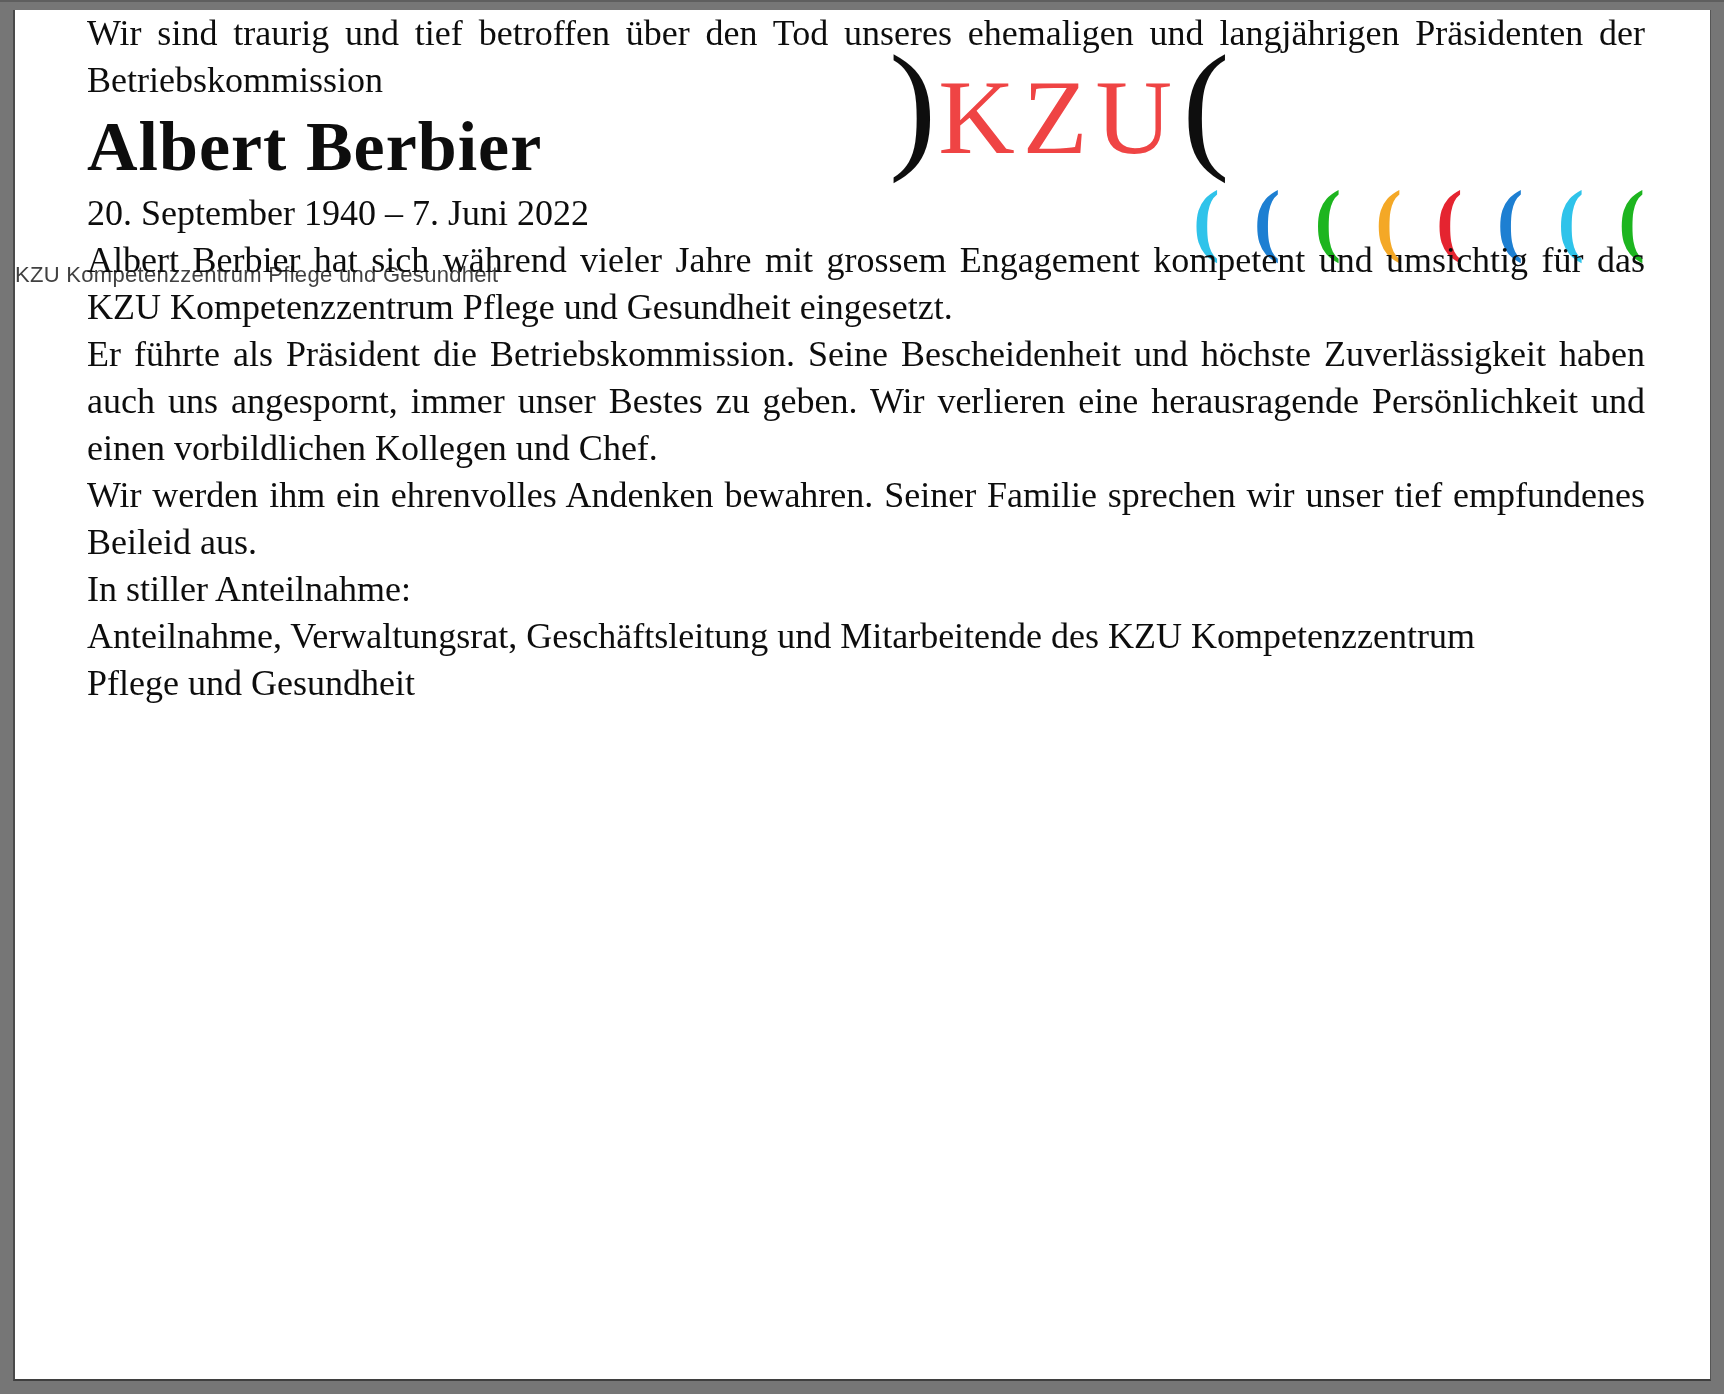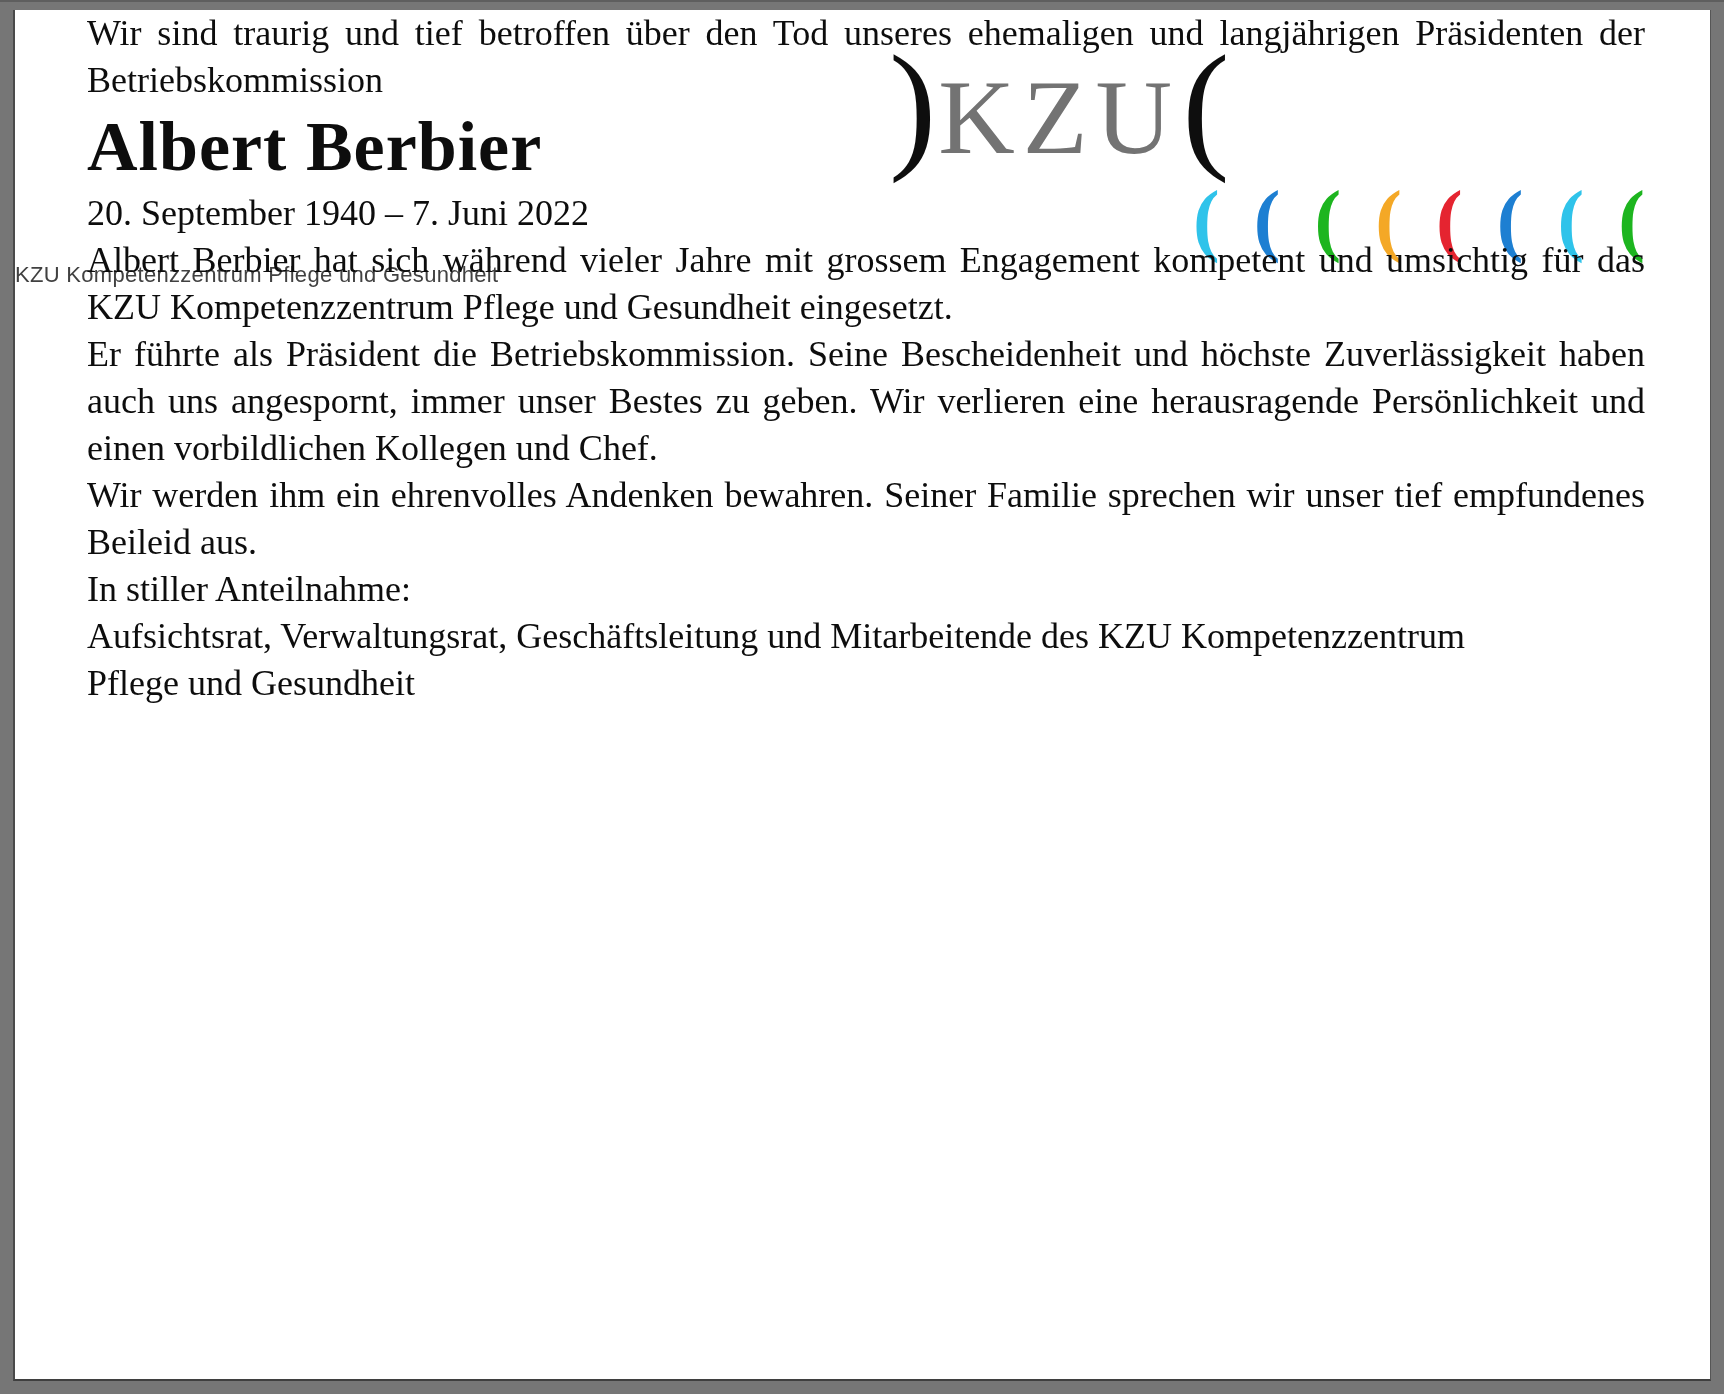--- a/index.html
+++ b/index.html
@@ -84,21 +84,21 @@
 </style>
 </head>
 <body style="background: rgb(118, 118, 118);">
 
 <div class="frame-top-line"></div>
 
 <div class="page">
 
   <header class="brand">
     <div class="brand-mark">
-      <span class="paren">)</span><span class="kzu" style="color: #737373;">KZU</span><span class="paren">(</span>
+      <span class="paren">)</span><span class="kzu" style="color: #ef4444;">KZU</span><span class="paren">(</span>
     </div>
     <div class="arc-row">
       <span class="arc" style="color: rgb(47, 195, 234);">(</span>
       <span class="arc" style="color: rgb(29, 127, 210);">(</span>
       <span class="arc" style="color: rgb(29, 181, 31);">(</span>
       <span class="arc" style="color: rgb(244, 168, 38);">(</span>
       <span class="arc" style="color: rgb(229, 36, 48);">(</span>
       <span class="arc" style="color: rgb(29, 127, 210);">(</span>
       <span class="arc" style="color: rgb(47, 195, 234);">(</span>
       <span class="arc" style="color: rgb(29, 181, 31);">(</span>
@@ -114,18 +114,18 @@
 
     <p class="p-engagement just">Albert Berbier hat sich während vieler Jahre mit grossem Engagement kompetent und umsichtig für das KZU Kompetenzzentrum Pflege und Gesundheit eingesetzt.</p>
 
     <p class="p-praesident just">Er führte als Präsident die Betriebskommission. Seine Bescheidenheit und höchste Zuverlässigkeit haben auch uns angespornt, immer unser Bestes zu geben. Wir verlieren eine herausragende Persönlichkeit und einen vorbildlichen Kollegen und Chef.</p>
 
 
     <p class="p-andenken just">Wir werden ihm ein ehrenvolles Andenken bewahren. Seiner Familie sprechen wir unser tief empfundenes Beileid aus.</p>
 
     <p class="closing">
       <span>In stiller Anteilnahme:</span>
-      <span>Aufsichtsrat, Verwaltungsrat, Geschäftsleitung und Mitarbeitende des KZU Kompetenzzentrum</span>
+      <span>Anteilnahme, Verwaltungsrat, Geschäftsleitung und Mitarbeitende des KZU Kompetenzzentrum</span>
       <span>Pflege und Gesundheit</span>
     </p>
   </main>
 
 </div>
 
 </body></html>

